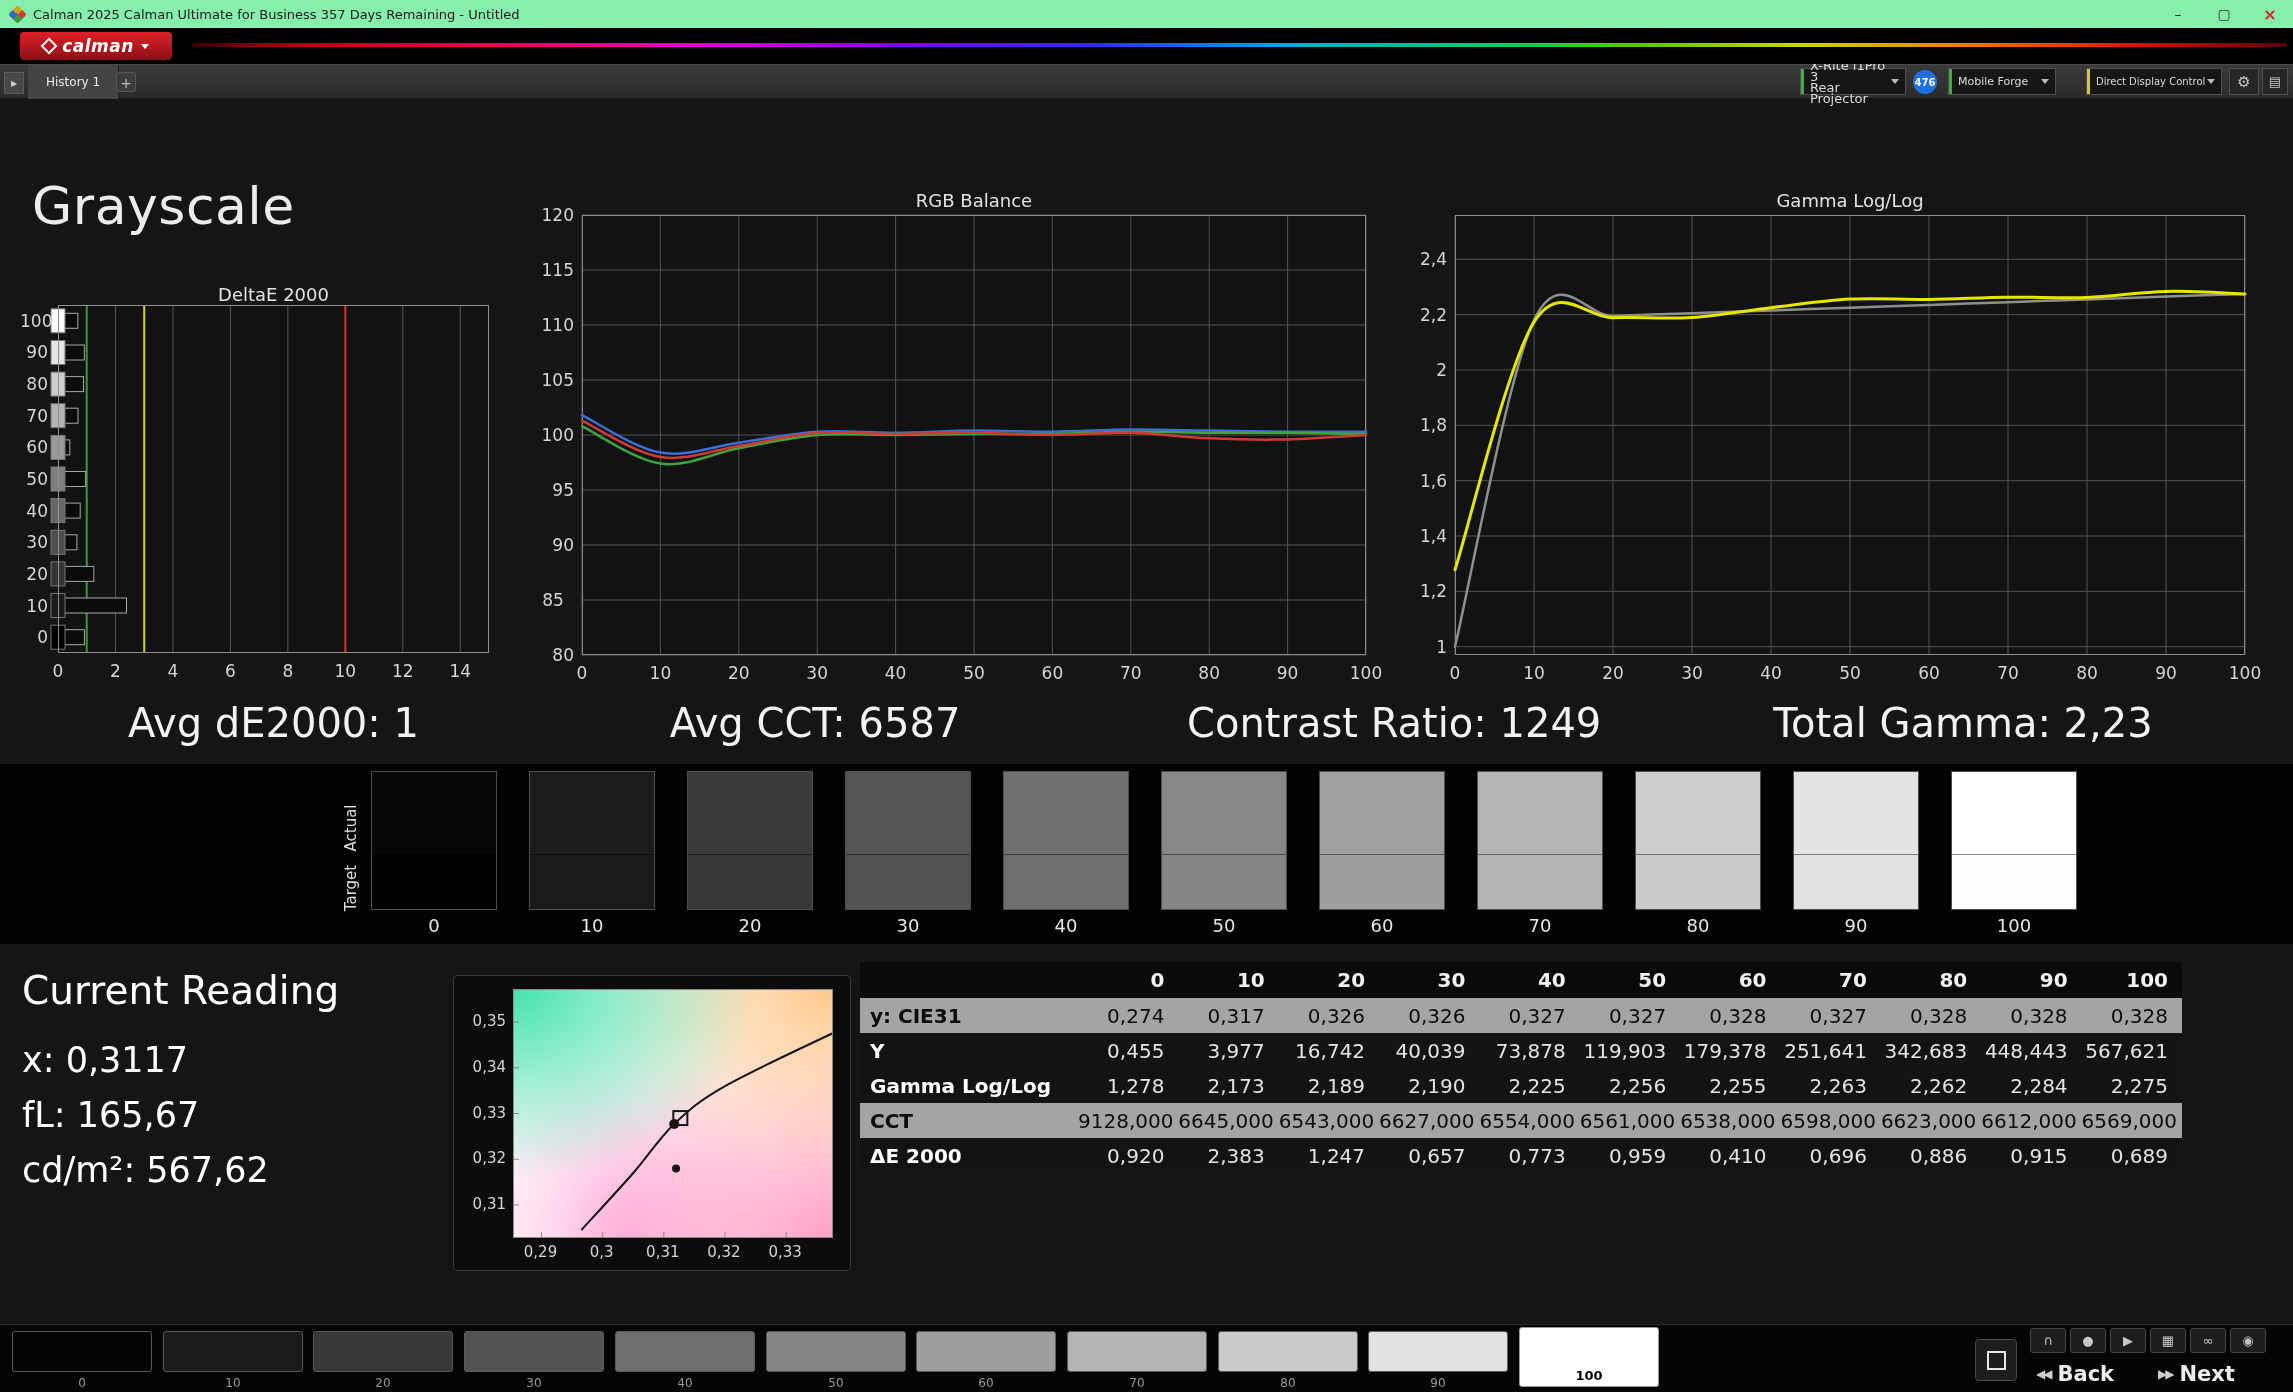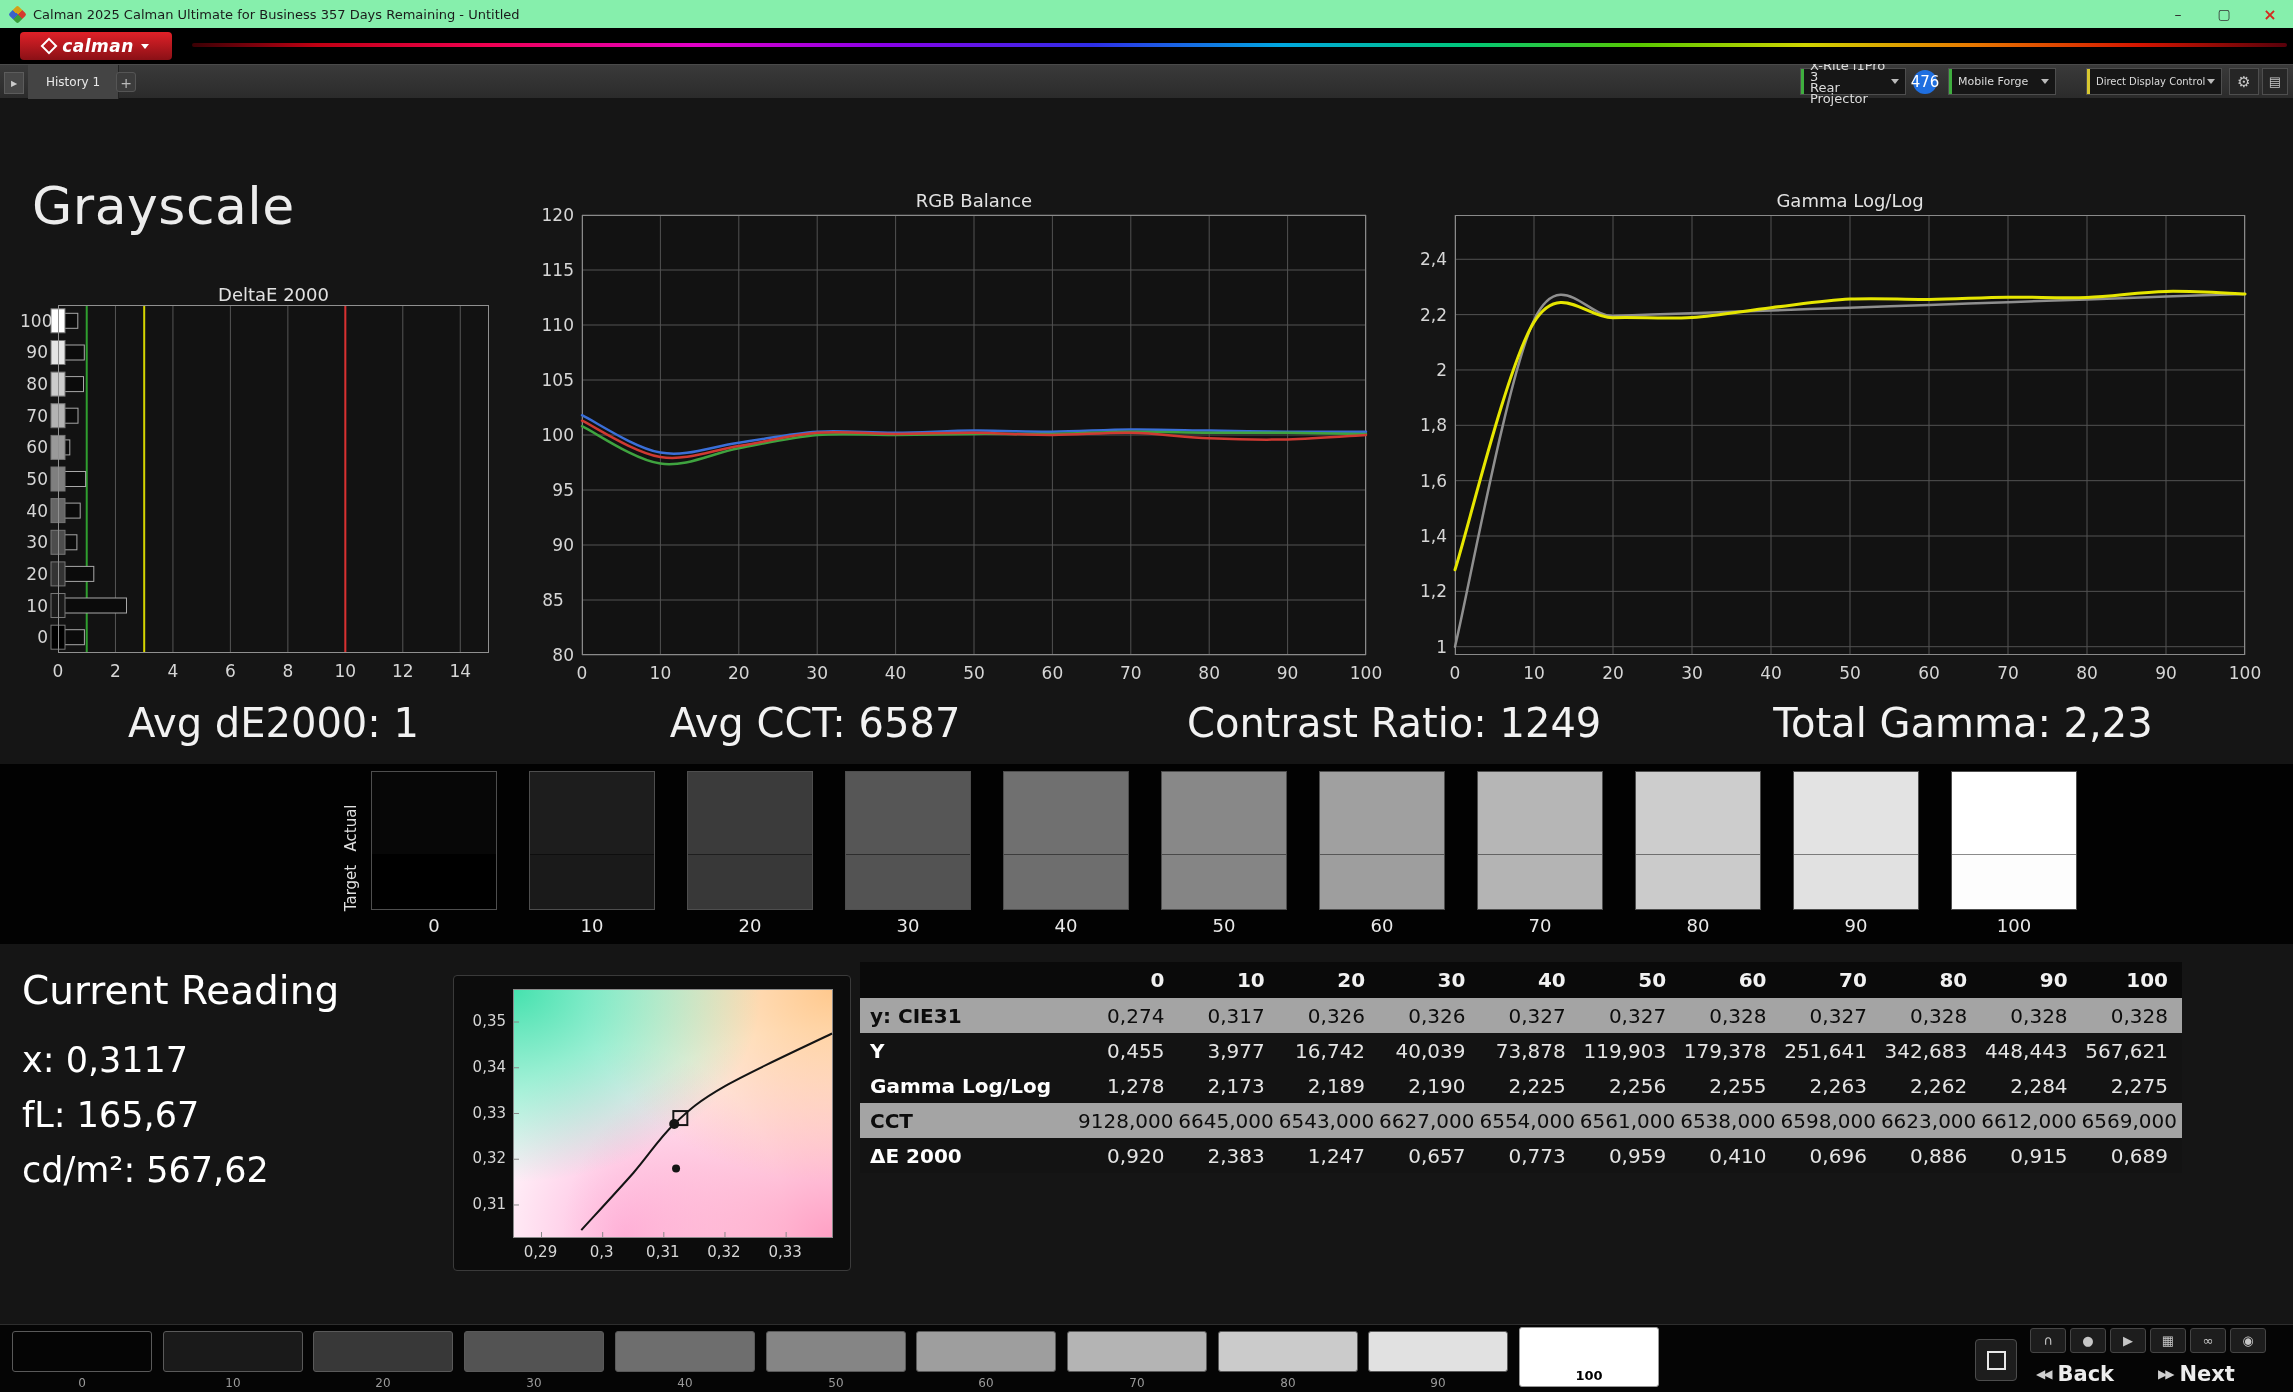--- a/index.html
+++ b/index.html
@@ -27,21 +27,21 @@
     background:linear-gradient(90deg,#3a0004,#c00013 6%,#ef0050 14%,#e100c8 24%,#8a00e8 33%,#2e2ee8 43%,#00a8e0 52%,#00c878 61%,#57c800 69%,#cfd400 77%,#e87800 85%,#d41400 93%,#57000a);}
   
   .toolbar{position:absolute;left:0;top:64px;width:100%;height:34px;background:linear-gradient(#3a3a3a,#2b2b2b);border-top:1px solid #4a4a4a;box-sizing:border-box;z-index:28;}
   .tb-collapse{position:absolute;left:4px;top:7px;width:18px;height:20px;background:#474747;border:1px solid #5c5c5c;color:#ccc;font-size:8px;display:flex;align-items:center;justify-content:center;}
   .history-tab{position:absolute;left:28px;top:0;height:34px;padding:0 18px;display:flex;align-items:center;background:#444;color:#e8e8e8;font-size:12px;border-right:1px solid #222;}
   .add-tab{position:absolute;left:116px;top:7px;width:20px;height:20px;color:#bbb;font-size:14px;text-align:center;line-height:20px;background:#3c3c3c;border:1px solid #555;border-radius:3px;box-sizing:border-box;}
   .tb-drop{position:absolute;top:3px;height:27px;background:#161616;border:1px solid #4e4e4e;color:#dcdcdc;display:flex;align-items:center;box-sizing:border-box;padding-left:9px;}
   .tb-drop .edge{position:absolute;left:0;top:0;bottom:0;width:3px;}
   .tb-drop .dcaret{margin-left:auto;margin-right:6px;width:0;height:0;border-left:4px solid transparent;border-right:4px solid transparent;border-top:5px solid #bbb;}
   #meter-drop{left:1800px;width:106px;font-size:13px;line-height:11px;}
-  #badge{position:absolute;left:1913px;top:5px;width:24px;height:24px;border-radius:50%;background:#1f6fe0;color:#fff;font-size:15px;font-weight:normal;display:flex;align-items:center;justify-content:center;}
+  #badge{position:absolute;left:1913px;top:5px;width:24px;height:24px;border-radius:50%;background:#1f6fe0;color:#fff;font-size:10px;font-weight:bold;display:flex;align-items:center;justify-content:center;}
   #source-drop{left:1948px;width:108px;font-size:11px;}
   #display-drop{left:2086px;width:136px;font-size:10px;}
   .tb-icobtn{position:absolute;top:3px;height:27px;background:#262626;border:1px solid #4e4e4e;color:#c8c8c8;display:flex;align-items:center;justify-content:center;box-sizing:border-box;}
   #gear-btn{left:2229px;width:30px;font-size:15px;}
   #panel-btn{left:2262px;width:26px;font-size:13px;}
   
   .page-title{position:absolute;left:32px;top:176px;font-size:52px;font-weight:400;color:#ececec;letter-spacing:.5px;}
   .chart{position:absolute;}
   .chart-title{position:absolute;font-size:18px;color:#e2e2e2;text-align:center;}
   .plot{position:absolute;background:#121212;}

